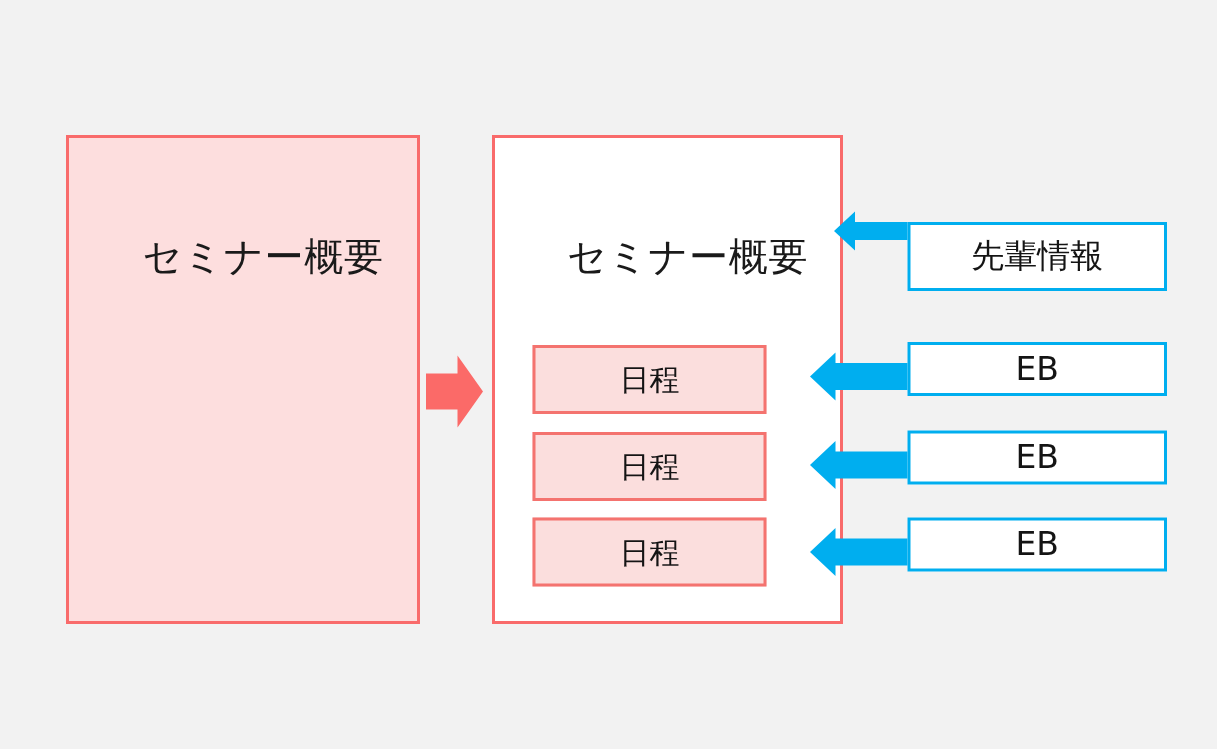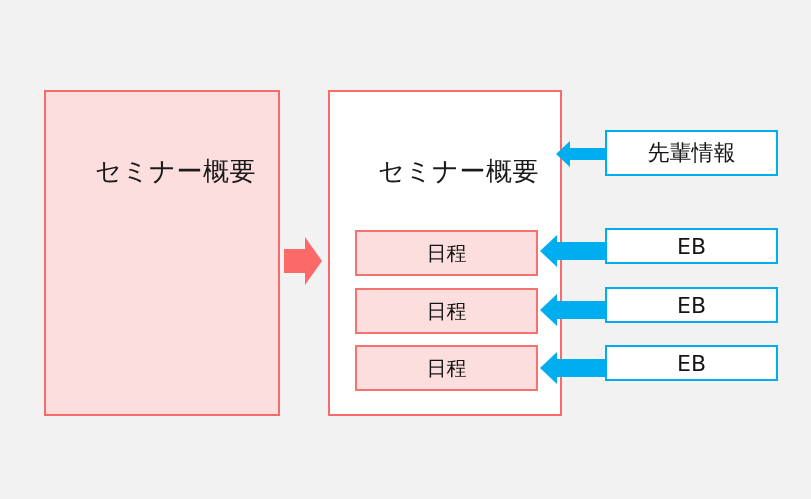--- a/index.html
+++ b/index.html
@@ -64,21 +64,21 @@
     color: #1a1a1a;
     letter-spacing: 0.5px;
     white-space: nowrap;
   }
 
   
   .schedule-box {
     position: absolute;
     box-sizing: border-box;
     left: 355px;
-    width: 183px;
+    width: 156px;
     height: 46px;
     background: #fbdedd;
     border: 2px solid #f4736f;
     display: flex;
     align-items: center;
     justify-content: center;
     font-size: 20px;
     color: #141414;
     z-index: 3;
   }
@@ -94,21 +94,21 @@
     width: 173px;
     background: #ffffff;
     border: 2px solid #00aeef;
     display: flex;
     align-items: center;
     justify-content: center;
     color: #141414;
     z-index: 3;
   }
   .source-senpai {
-    top: 130px;
+    top: 148px;
     height: 46px;
     font-size: 22px;
   }
   .source-eb {
     height: 36px;
     font-size: 22px;
   }
   .eb-1 { top: 228px; }
   .eb-2 { top: 287px; }
   .eb-3 { top: 345px; }

